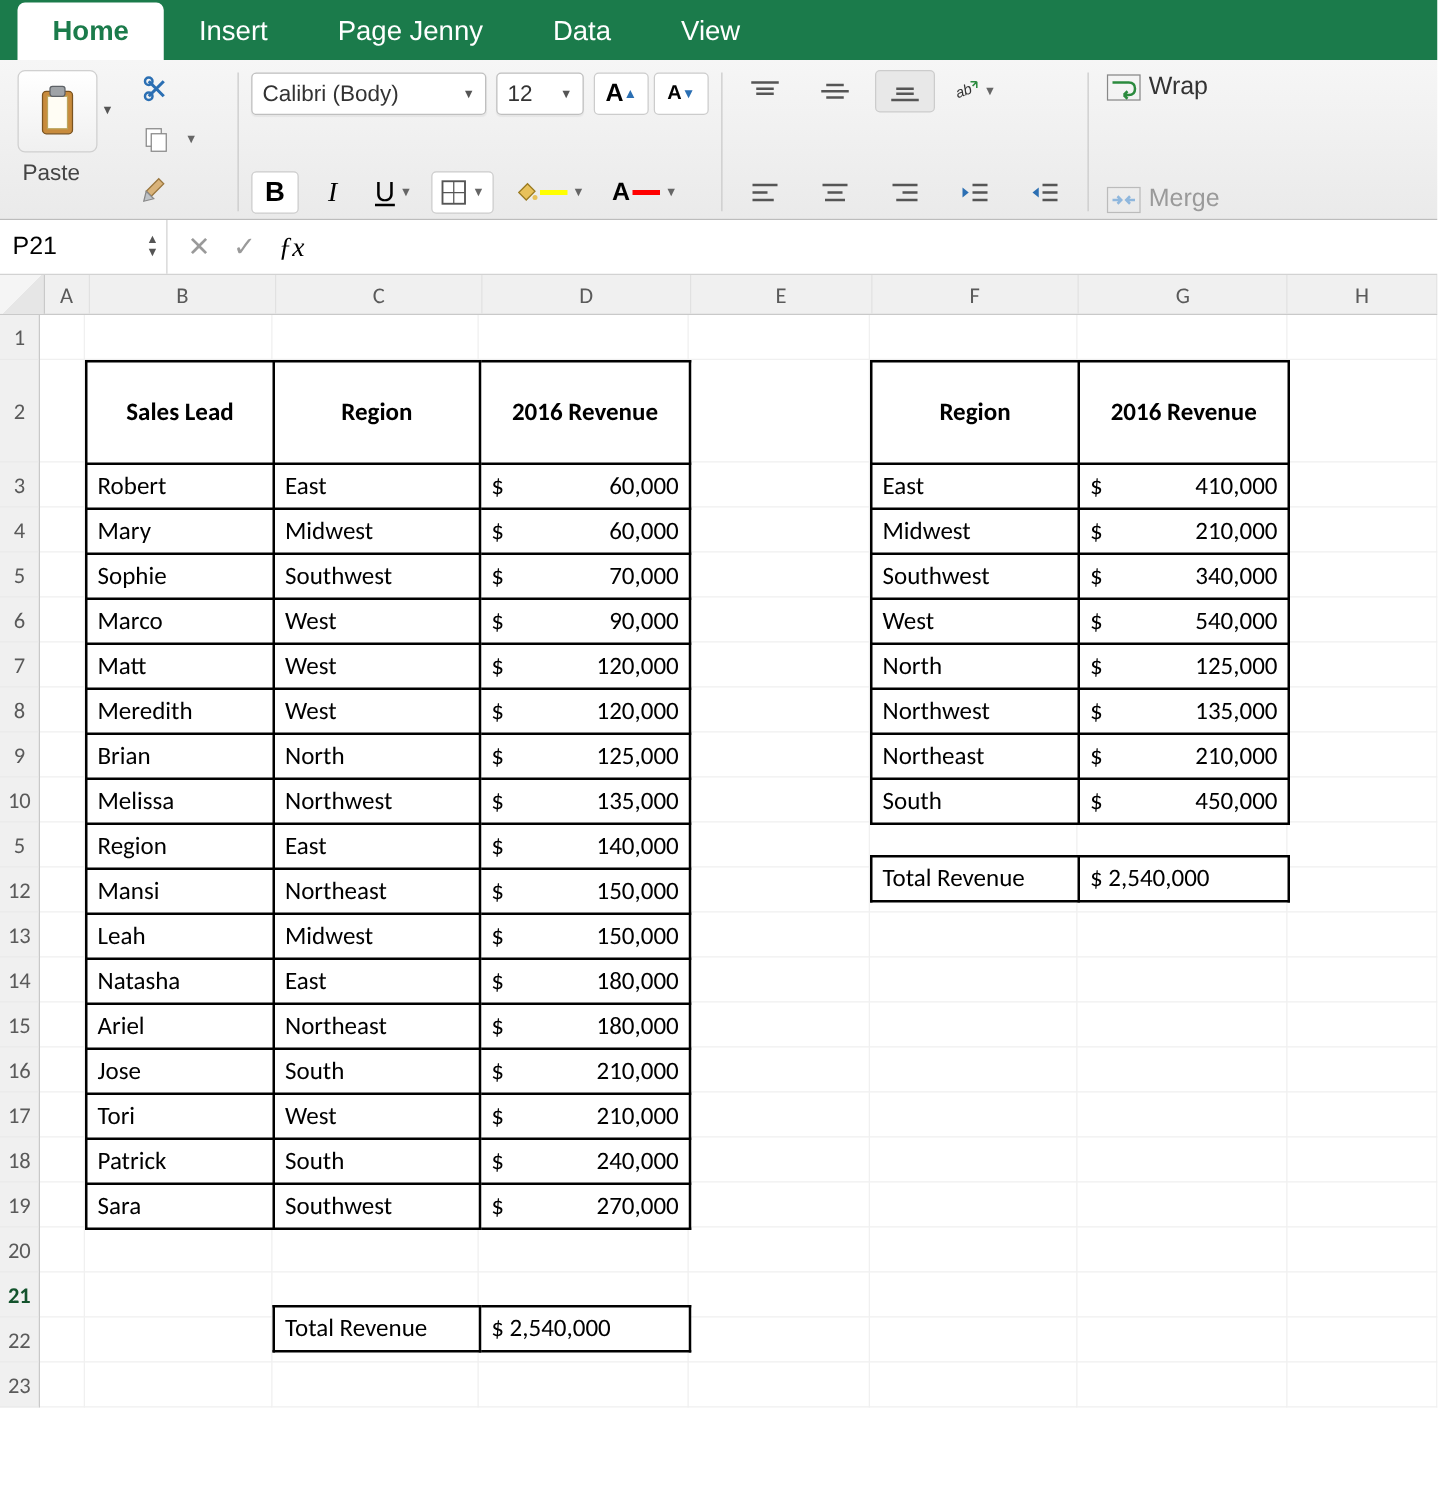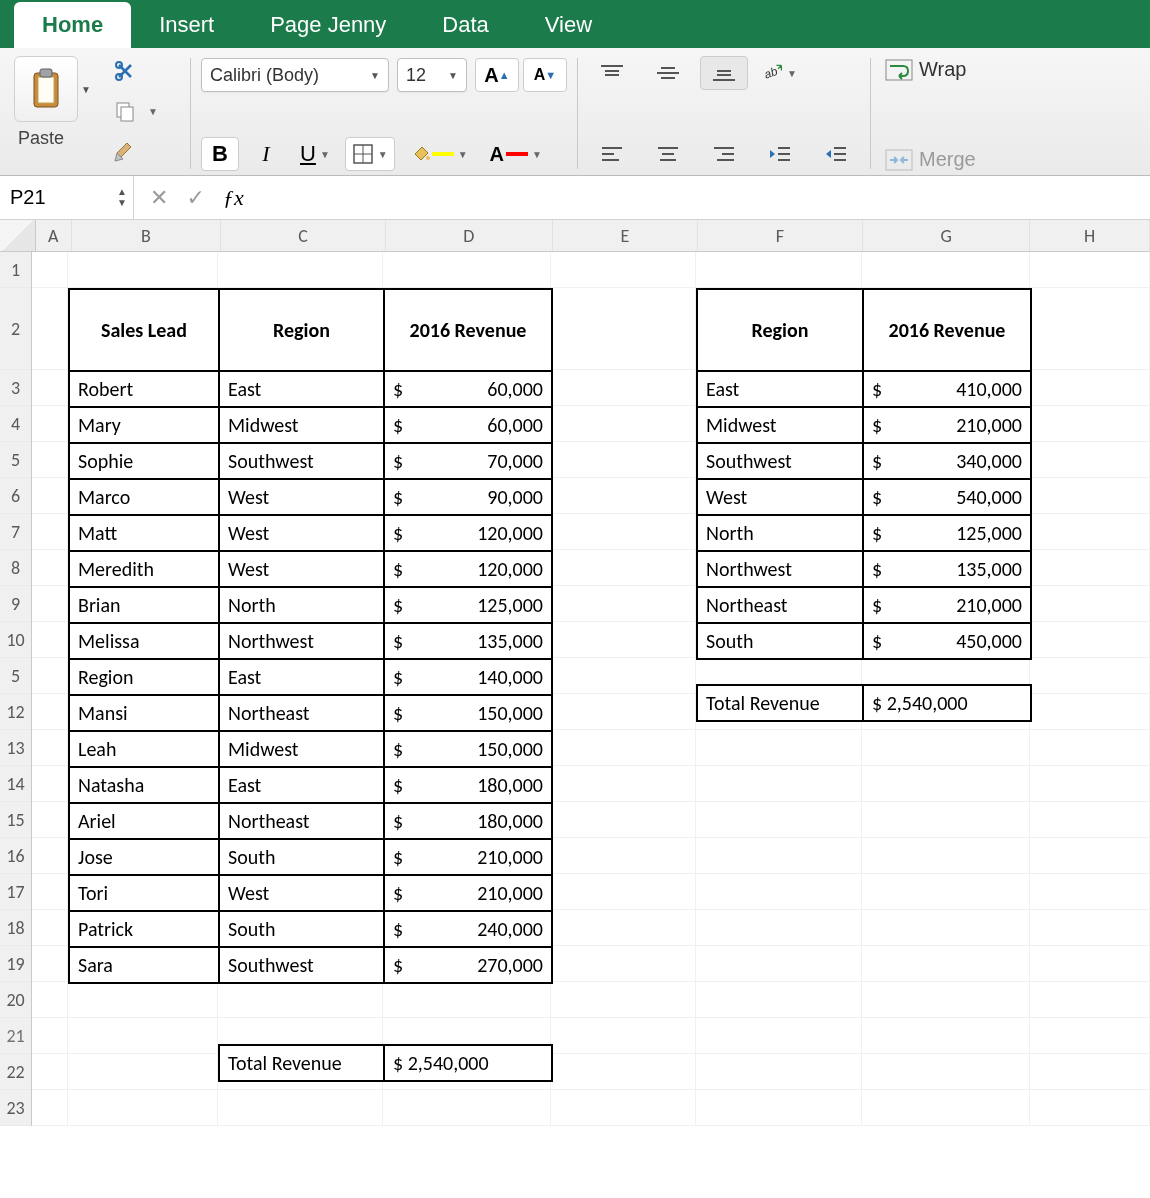--- a/index.html
+++ b/index.html
@@ -89,21 +89,21 @@
   .fb-input { flex:1; }
 
   
   .sheet { position:relative; font-family: Calibri, "Segoe UI", Arial, sans-serif; }
   .col-headers { display:flex; background:#f0f0f0; border-bottom:1px solid #c9c9c9; height:32px;}
   .corner { width:36px; border-right:1px solid #c9c9c9; background:linear-gradient(135deg,#f5f5f5 50%,#e6e6e6 50%);}
   .colh { border-right:1px solid #e1e1e1; color:#5a5a5a; font-size:18px; display:flex; align-items:center; justify-content:center;}
   .rows { display:flex; }
   .rowh-col { width:36px; background:#f0f0f0; border-right:1px solid #c9c9c9; }
   .rowh { height:36px; display:flex; align-items:center; justify-content:center; font-size:18px; color:#5a5a5a; border-bottom:1px solid #e9e9e9;}
-  .rowh.sel { color:#737373; font-weight:400; }
+  .rowh.sel { color:#14532d; font-weight:700; }
   .cells { position:relative; }
   .cell-row { display:flex; height:36px; }
   .cell { border-right:1px solid #f0f0f0; border-bottom:1px solid #f0f0f0; font-size:19px; padding:0 6px; display:flex; align-items:center; overflow:hidden;}
 
   
   .data-table { position:absolute; border-collapse:collapse; font-family: Calibri, "Segoe UI", Arial, sans-serif;}
   .data-table th, .data-table td { border:2px solid #000; font-size:20px; padding:0 8px; height:36px; background:#fff;}
   .data-table th { font-weight:700; text-align:center; height:82px; }
   .data-table td { text-align:left; }
   .money { display:flex; justify-content:space-between; width:100%; font-variant-numeric: tabular-nums;}

